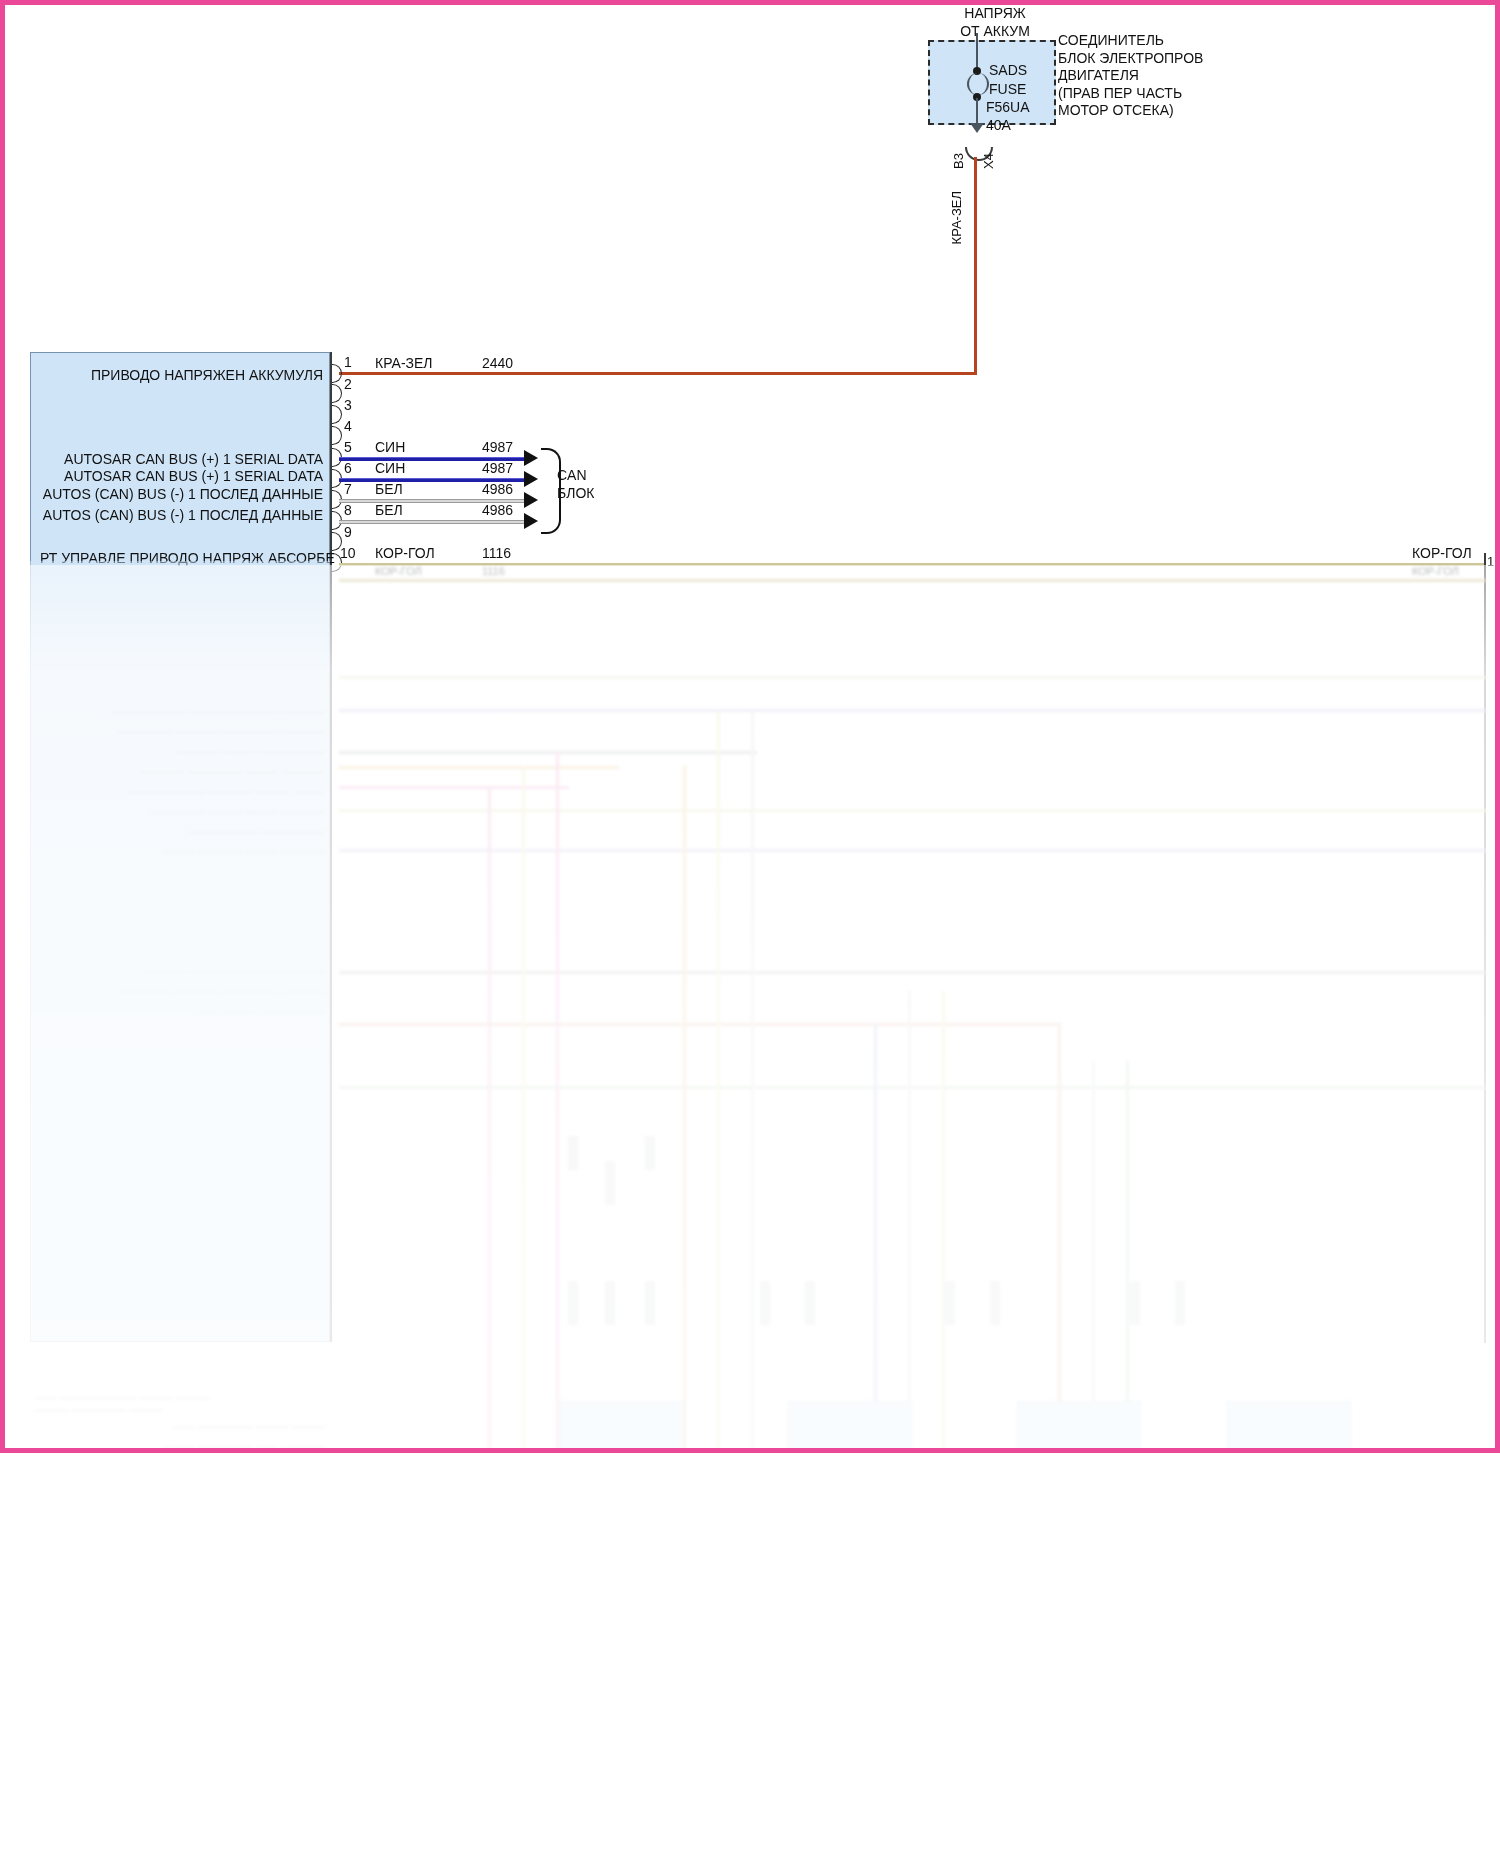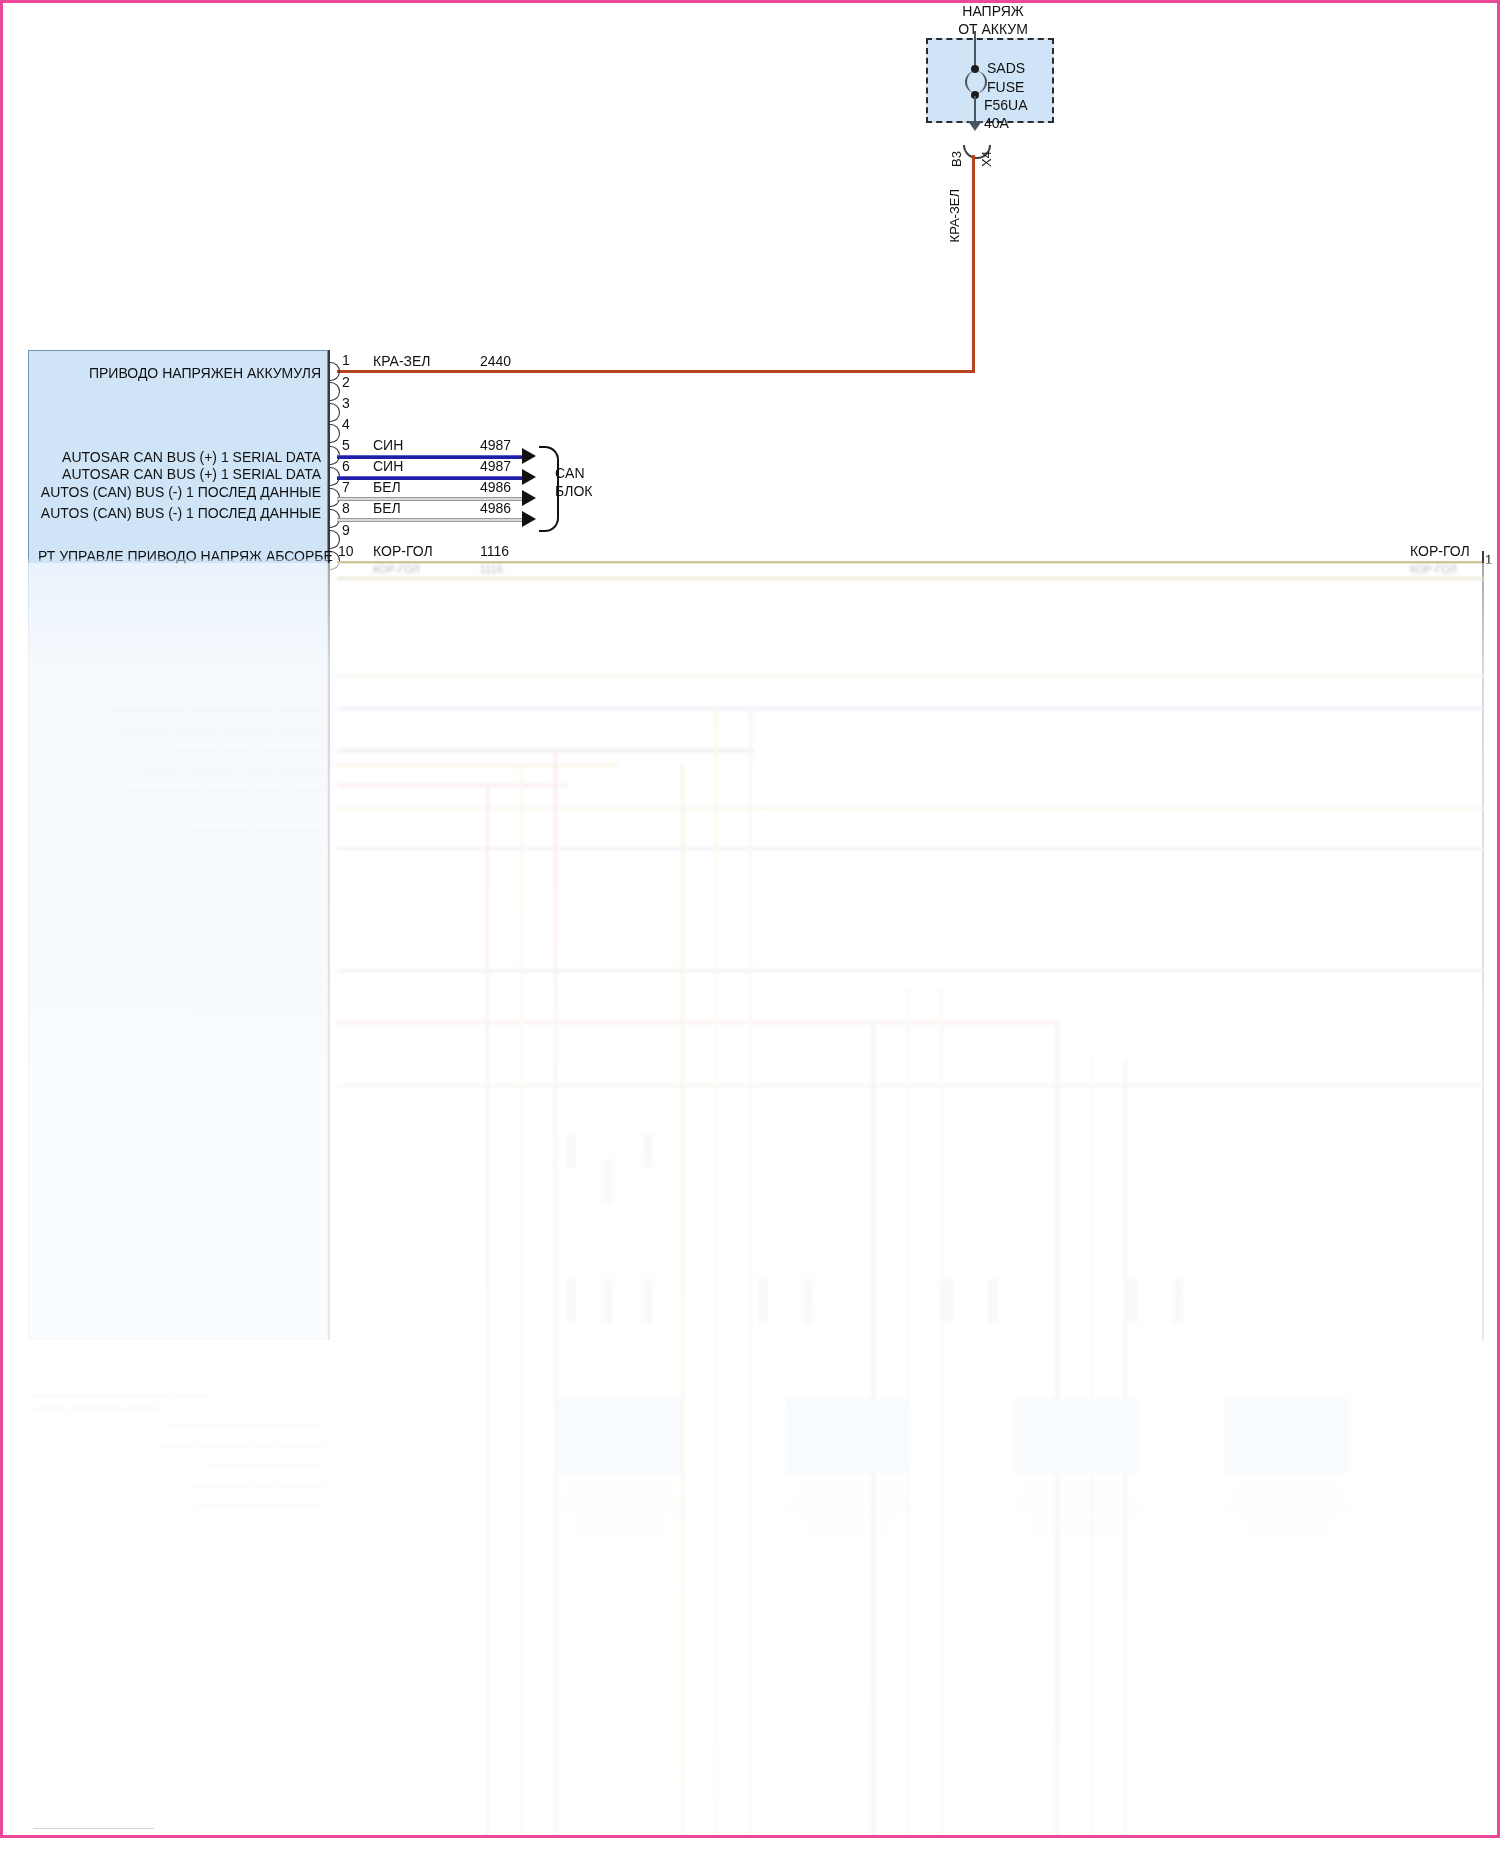--- a/index.html
+++ b/index.html
@@ -1,24 +1,24 @@
 <!DOCTYPE html>
 <html><head>
 <meta charset="utf-8">
 <title>Wiring Diagram</title>
 <style>
   html,body{margin:0;padding:0;background:#ffffff;}
   body{font-family:"Liberation Sans","DejaVu Sans",sans-serif;}
   #page{
     position:relative;
     width:1500px;
-    height:1838px;
+    height:1453px;
     background:#ffffff;
     overflow:hidden;
-    border:3px solid #ec4899;
+    border:5px solid #ec4899;
     box-sizing:border-box;
   }
   .abs{position:absolute;}
   .txt{font-size:14px;color:#111;white-space:pre;line-height:1.25;}
   .txt.sm{font-size:13px;}
   .vert{writing-mode:vertical-rl;transform:rotate(180deg);}
 
   
   #fuse-box{
     left:923px;top:35px;width:128px;height:85px;
@@ -94,20 +94,25 @@
   <div class="abs" style="left:962px;top:68px;width:18px;height:22px;border-left:2px solid #4a5560;border-right:2px solid #4a5560;border-radius:50%/50%;background:transparent;clip-path:polygon(0 0,100% 0,100% 100%,0 100%);"></div>
   <div class="abs fuse-dot" style="left:968px;top:88px;"></div>
   <div class="abs fuse-line" style="left:971px;top:93px;width:2px;height:29px;"></div>
   <div class="abs" style="left:965px;top:118px;width:0;height:0;border-left:7px solid transparent;border-right:7px solid transparent;border-top:10px solid #4a5560;"></div>
 
   <div class="abs txt" style="left:984px;top:57px;">SADS</div>
   <div class="abs txt" style="left:984px;top:76px;">FUSE</div>
   <div class="abs txt" style="left:981px;top:94px;">F56UA</div>
   <div class="abs txt" style="left:981px;top:112px;">40A</div>
 
+  <div class="abs txt" id="fuse-conn-text">СОЕДИНИТЕЛЬ
+БЛОК ЭЛЕКТРОПРОВ
+ДВИГАТЕЛЯ
+(ПРАВ ПЕР ЧАСТЬ
+МОТОР ОТСЕКА)</div>
 
   <div class="abs" style="left:960px;top:142px;width:24px;height:12px;border:2px solid #3b3b3b;border-top:none;border-radius:0 0 14px 14px;"></div>
   <div class="abs txt sm vert" style="left:946px;top:148px;">B3</div>
   <div class="abs txt sm vert" style="left:976px;top:148px;">X4</div>
 
   <div class="abs" style="left:969px;top:152px;width:3px;height:218px;background:#b5441f;"></div>
   <div class="abs txt sm vert" style="left:944px;top:186px;">КРА-ЗЕЛ</div>
   <div class="abs" style="left:334px;top:367px;width:638px;height:3px;background:#b5441f;"></div>
 
   <div class="abs" id="module-box"></div>

